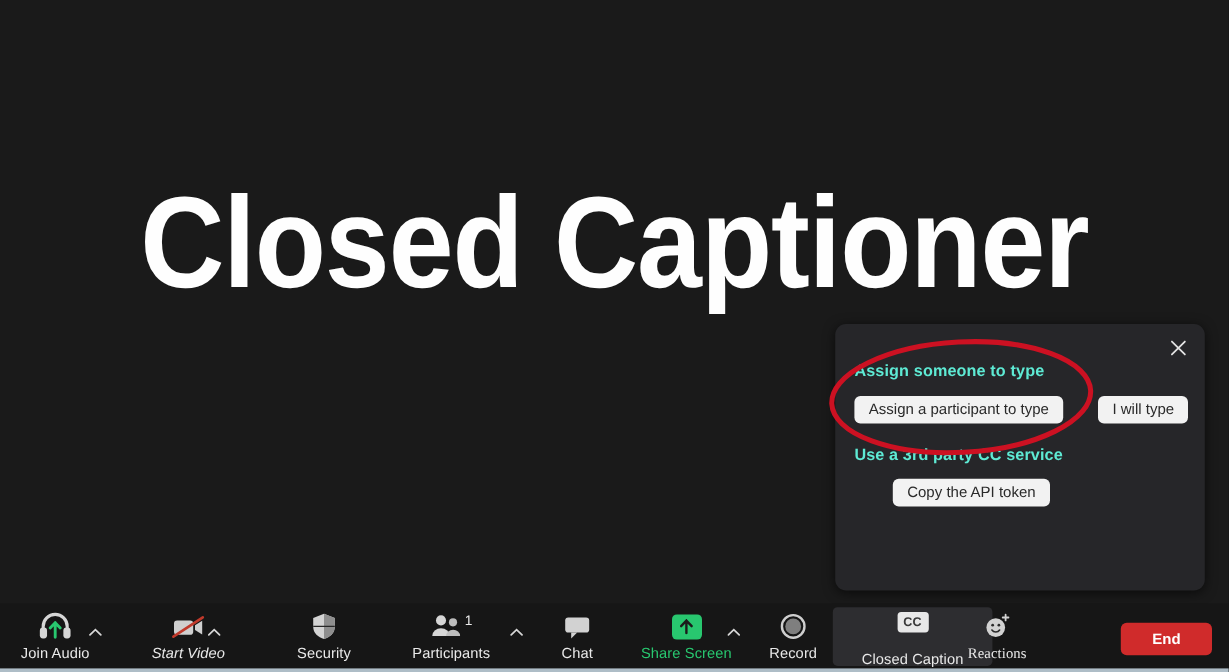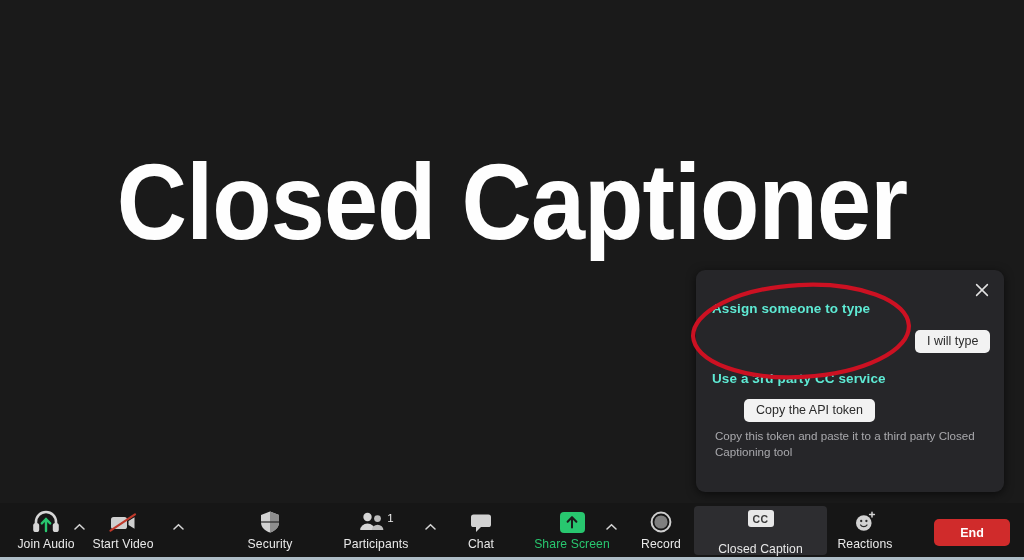--- a/index.html
+++ b/index.html
@@ -143,28 +143,28 @@
 <div id="cc-panel">
 
   <div id="cc-close">
     <svg width="14" height="14" viewBox="0 0 14 14">
       <path d="M1.6 1.6 L12.4 12.4 M12.4 1.6 L1.6 12.4" stroke="#e2e2e2" stroke-width="1.5" stroke-linecap="round"></path>
     </svg>
   </div>
 
   <div class="panel-head" id="head-assign">Assign someone to type</div>
 
+  <button class="pill" id="btn-assign-participant">Assign a participant to type</button>
 
   <button class="pill" id="btn-i-will-type">I will type</button>
 
   <div class="panel-head" id="head-3rd">Use a 3rd party CC service</div>
 
   <button class="pill" id="btn-copy-token">Copy the API token</button>
 
-  <div id="cc-help">Copy this token and paste it to a third party Closed Captioning tool</div>
 </div>
 
 <svg class="annot" id="annot-panel" viewBox="0 0 226 100">
   <ellipse cx="113" cy="50" rx="108" ry="46" fill="none" stroke="#cc1122" stroke-width="4.2" transform="rotate(-3 113 50)"></ellipse>
 </svg>
 
 <svg class="annot" id="annot-cc" viewBox="0 0 134 57">
   <ellipse cx="67" cy="28" rx="63" ry="25" fill="none" stroke="#cc1122" stroke-width="3.6" transform="rotate(-1 67 28)"></ellipse>
 </svg>
 
@@ -180,21 +180,21 @@
       </svg>
     </div>
     <div class="tb-label">Join Audio</div>
   </div>
   <div class="caret" style="left:72px;">
     <svg width="11" height="8" viewBox="0 0 11 8">
       <path d="M1 6 L5.5 1.7 L10 6" fill="none" stroke="#d6d6d6" stroke-width="1.5" stroke-linecap="round"></path>
     </svg>
   </div>
 
-  <div class="tb-item" style="left:86px;">
+  <div class="tb-item" style="left:120px;font-style:italic;">
     <div class="tb-icon">
       <svg width="32" height="24" viewBox="0 0 32 24">
         <rect x="4" y="7" width="16" height="12" rx="2.6" fill="#cfcfcf"></rect>
         <path d="M21.5 11 L27.5 7.2 V18.8 L21.5 15 Z" fill="#cfcfcf"></path>
         <path d="M3.5 20.6 L28 4.4" stroke="#c0392b" stroke-width="2.2" stroke-linecap="round"></path>
       </svg>
     </div>
     <div class="tb-label">Start Video</div>
   </div>
   <div class="caret" style="left:171px;">
@@ -268,21 +268,21 @@
     <div class="tb-label">Record</div>
   </div>
 
   <div class="tb-item hover" style="left:694px; width:133px;gap:12px;">
     <div class="tb-icon">
       <div class="cc-glyph">CC</div>
     </div>
     <div class="tb-label">Closed Caption</div>
   </div>
 
-  <div class="tb-item" style="left:828px;">
+  <div class="tb-item" style="left:794px;font-family:Liberation Serif, serif;">
     <div class="tb-icon">
       <svg width="24" height="24" viewBox="0 0 24 24">
         <circle cx="10.8" cy="13" r="7.8" fill="#d2d2d2"></circle>
         <circle cx="8.2" cy="11" r="1.15" fill="#2a2a2a"></circle>
         <circle cx="13.4" cy="11" r="1.15" fill="#2a2a2a"></circle>
         <path d="M7.6 15 a3.6 3.1 0 0 0 6.4 0" fill="none" stroke="#2a2a2a" stroke-width="1.3" stroke-linecap="round"></path>
         <path d="M19 2.2 V7 M16.6 4.6 H21.4" stroke="#d2d2d2" stroke-width="1.5" stroke-linecap="round"></path>
       </svg>
     </div>
     <div class="tb-label">Reactions</div>

